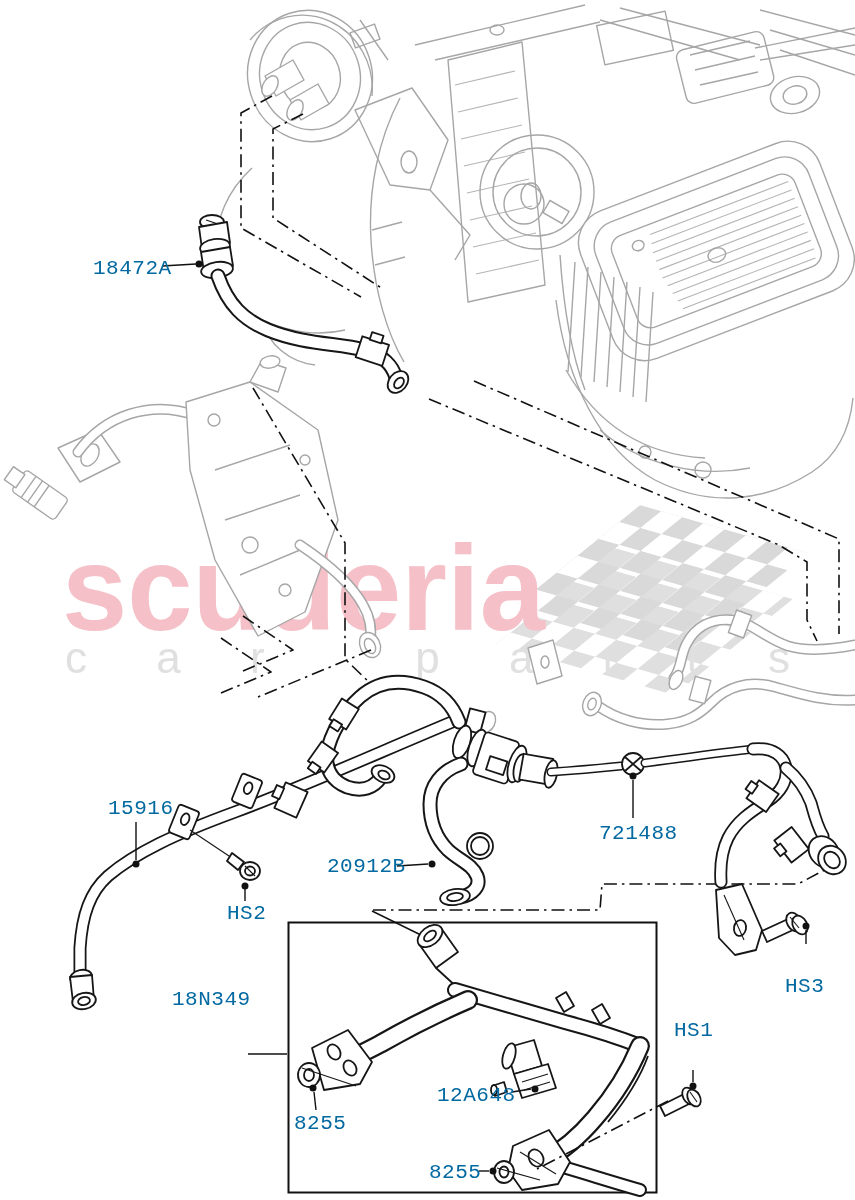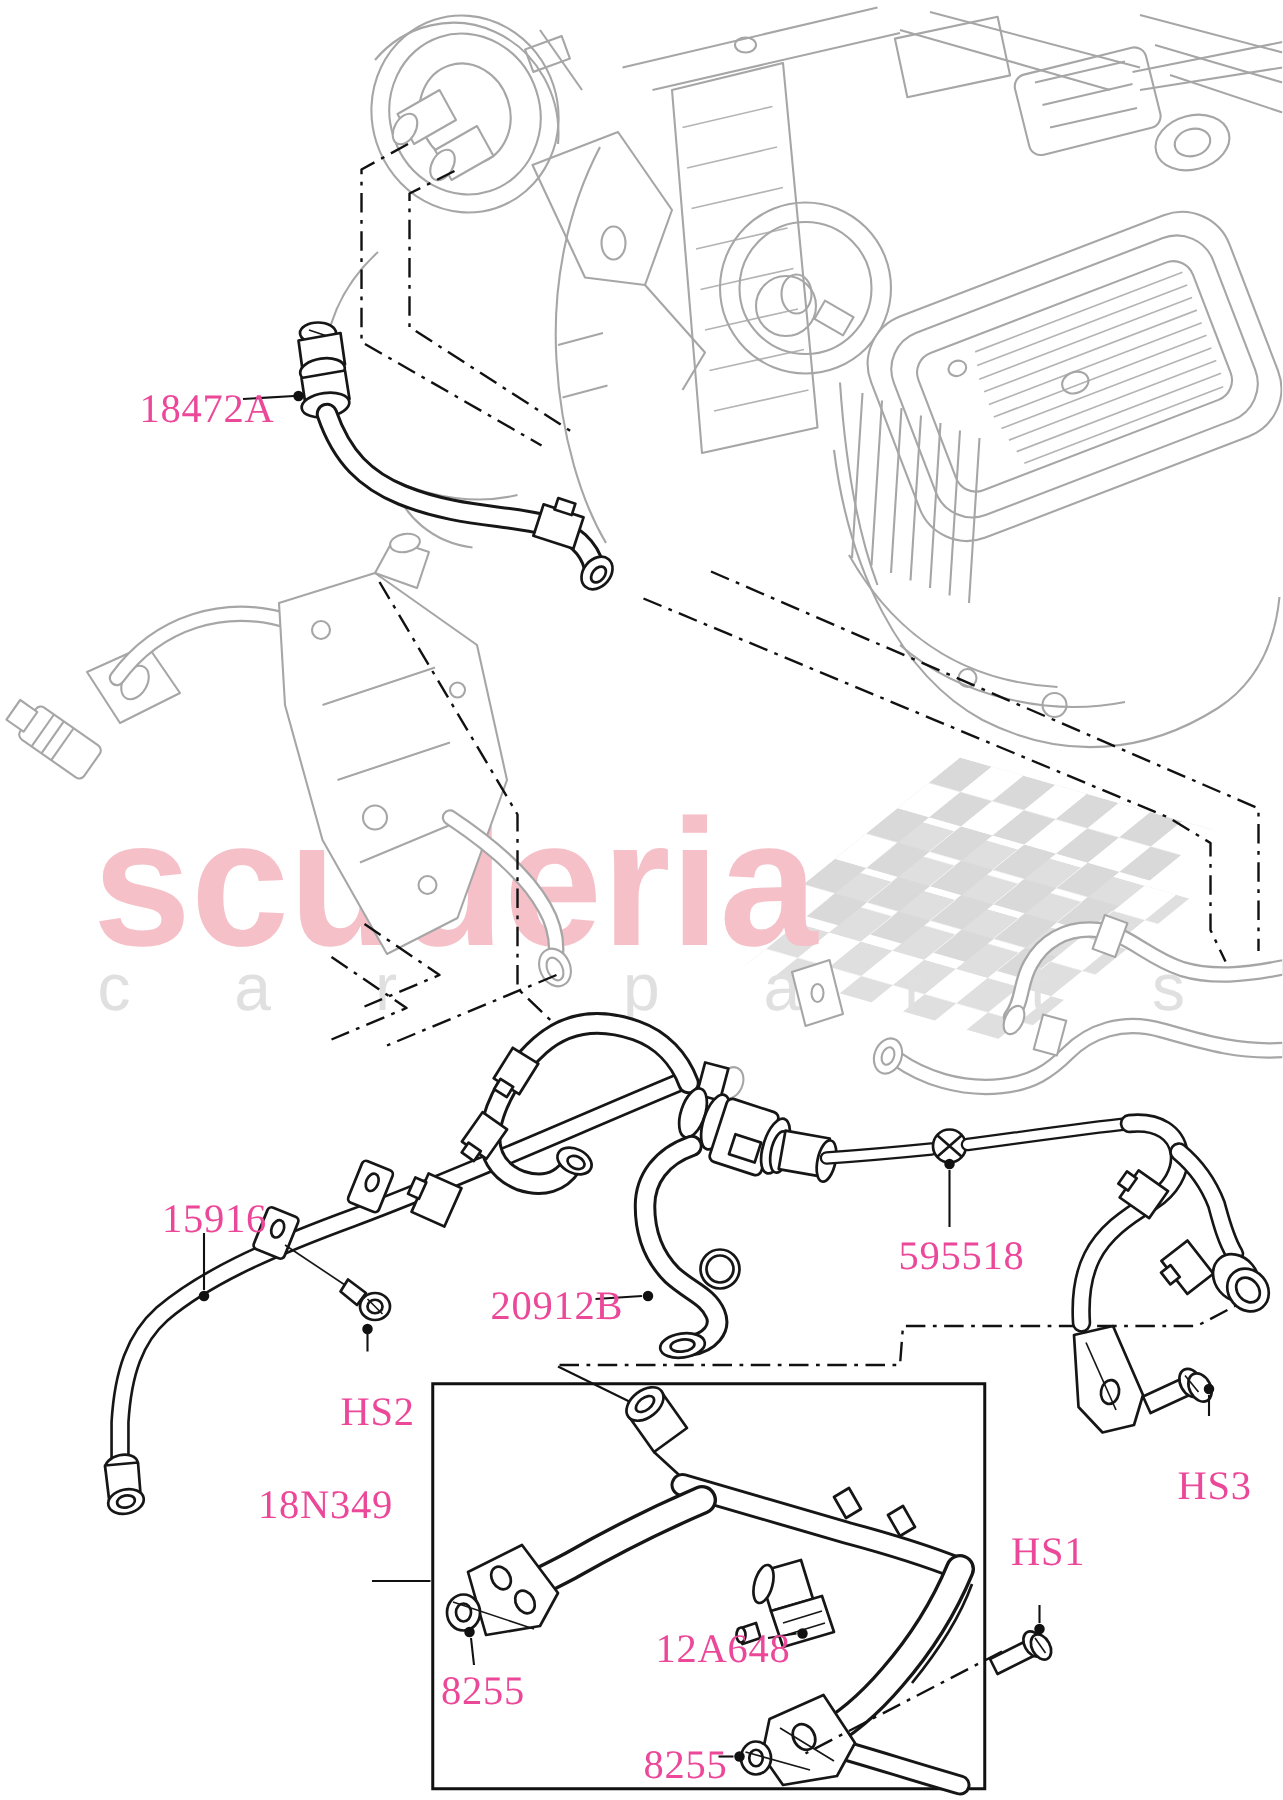--- a/index.html
+++ b/index.html
@@ -1,20 +1,20 @@
 <!DOCTYPE html>
 <html><head>
 <meta charset="utf-8">
 <style>
   html,body{margin:0;padding:0;background:#fff;}
   .canvas{position:relative;width:855px;height:1200px;background:#fff;overflow:hidden;
           font-family:"Liberation Sans",sans-serif;}
   .canvas svg{position:absolute;left:0;top:0;}
-  .callout{position:absolute;font-size:27px;line-height:1.05;color:#ec4899;
-           font-family:Liberation Serif, serif;letter-spacing:.5px;white-space:nowrap;}
+  .callout{position:absolute;font-size:21px;line-height:1.05;color:#0369a1;
+           font-family:Liberation Mono, monospace;letter-spacing:.5px;white-space:nowrap;}
   
   .g{stroke:#a6a6a6;fill:none;stroke-width:1.4;stroke-linejoin:round;}
   .gw{stroke:#a6a6a6;fill:#fff;stroke-width:1.4;stroke-linejoin:round;}
   .hatch{stroke:#b4b4b4;fill:none;stroke-width:1.1;}
   .b{stroke:#161616;fill:none;stroke-width:1.8;stroke-linejoin:round;}
   .bw{stroke:#161616;fill:#fff;stroke-width:1.8;stroke-linejoin:round;}
   .to{stroke:#161616;stroke-width:15;fill:none;stroke-linecap:round;stroke-linejoin:round;}
   .ti{stroke:#fff;stroke-width:11;fill:none;stroke-linecap:round;stroke-linejoin:round;}
   .po{stroke:#161616;stroke-width:13;fill:none;stroke-linecap:round;stroke-linejoin:round;}
   .pi{stroke:#fff;stroke-width:9.5;fill:none;stroke-linecap:round;stroke-linejoin:round;}
@@ -390,22 +390,22 @@
     <path class="lead" d="M316,1110 L314,1092"></path>
         <circle class="dot" cx="313" cy="1088" r="3.5"></circle>
     <path class="lead" d="M479,1171 L489,1171"></path>
         <circle class="dot" cx="493" cy="1171" r="3.5"></circle>
   </g>
 </svg>
 
 <div class="callout" style="left:93px;top:258px">18472A</div>
 <div class="callout" style="left:108px;top:798px">15916</div>
 <div class="callout" style="left:327px;top:856px">20912B</div>
-<div class="callout" style="left:599px;top:823px">595518</div>
-<div class="callout" style="left:227px;top:927px">HS2</div>
+<div class="callout" style="left:599px;top:823px">721488</div>
+<div class="callout" style="left:227px;top:903px">HS2</div>
 <div class="callout" style="left:785px;top:976px">HS3</div>
 <div class="callout" style="left:172px;top:989px">18N349</div>
 <div class="callout" style="left:437px;top:1085px">12A648</div>
 <div class="callout" style="left:674px;top:1020px">HS1</div>
 <div class="callout" style="left:294px;top:1113px">8255</div>
 <div class="callout" style="left:429px;top:1162px">8255</div>
 
 </div>
 
 </body></html>

